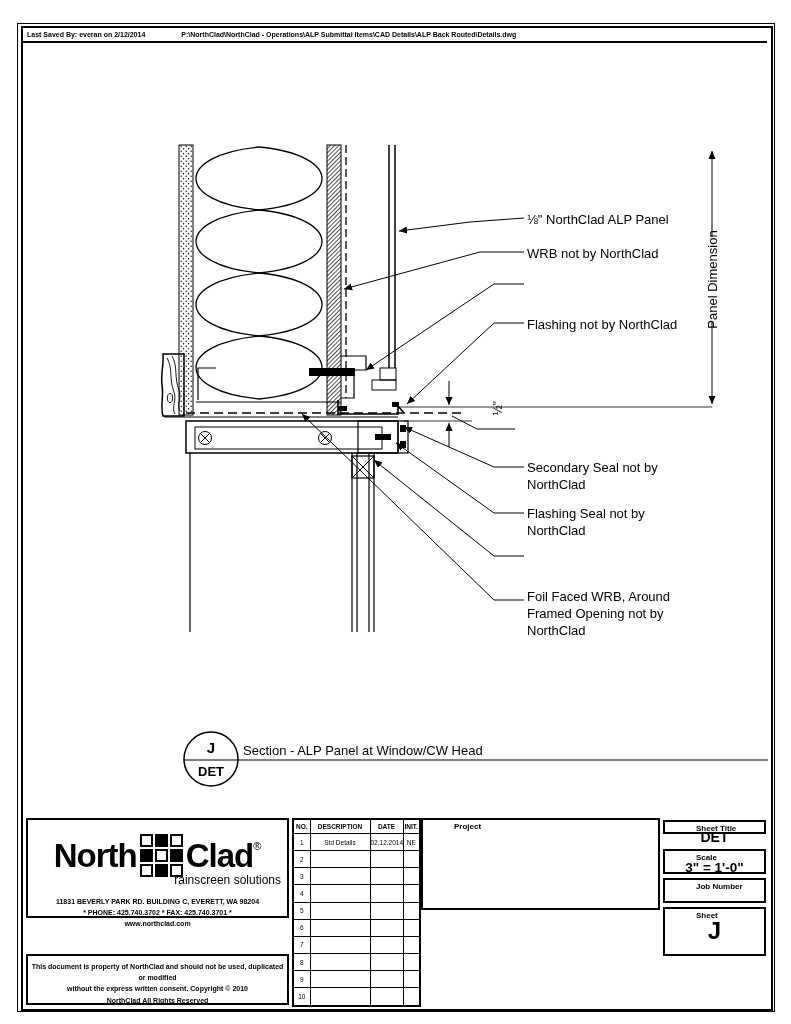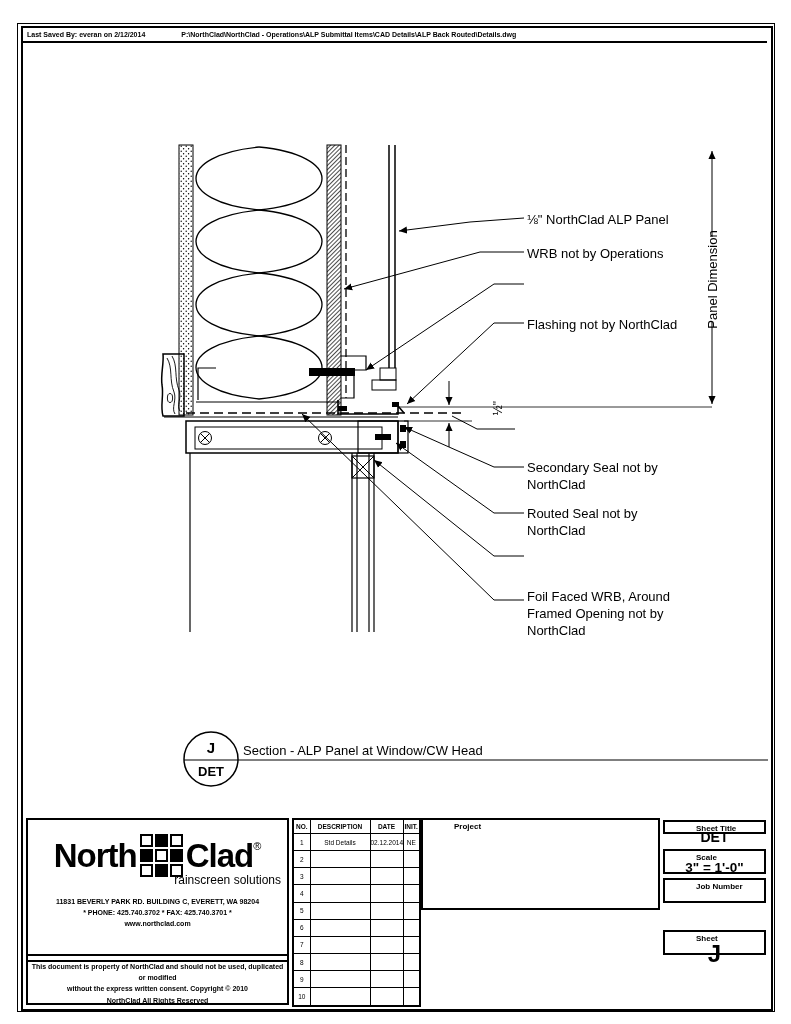--- a/index.html
+++ b/index.html
@@ -18,21 +18,21 @@
   .callout{left:527px;width:185px;font-size:13px;line-height:1.32;white-space:pre-line;}
   .vtext{transform:rotate(-90deg);transform-origin:center;text-align:center;font-size:13px;}
   .half-dim{left:480px;top:401px;width:36px;font-size:12px;}
   .panel-dim{left:632px;top:272px;width:160px;}
   .section-title{left:243px;top:743px;font-size:13px;}
   .marker-top{left:196px;top:739px;width:30px;text-align:center;font-weight:bold;font-size:15px;}
   .marker-bottom{left:191px;top:764px;width:40px;text-align:center;font-weight:bold;font-size:13px;}
 
   
   .tb-box{border:2px solid #000;box-sizing:border-box;}
-  .logo-box{left:26px;top:818px;width:263px;height:144px;}
+  .logo-box{left:26px;top:818px;width:263px;height:100px;}
   .logo-row{display:flex;align-items:center;justify-content:center;margin-top:14px;}
   .logo-word{font-size:33px;font-weight:bold;letter-spacing:-1px;}
   .logo-grid{display:grid;grid-template-columns:repeat(3,13px);grid-template-rows:repeat(3,13px);gap:2px;margin:0 3px;}
   .sq{width:13px;height:13px;box-sizing:border-box;}
   .sq.f{background:#000;}
   .sq.o{border:2px solid #000;background:#fff;}
   .reg{font-size:11px;vertical-align:top;position:relative;top:-10px;}
   .tagline{text-align:right;padding-right:6px;font-size:12px;margin-top:-4px;}
   .addr{text-align:center;font-size:7px;font-weight:bold;line-height:1.6;margin-top:9px;}
   .disclaimer-box{left:26px;top:954px;width:263px;height:51px;font-size:7px;font-weight:bold;
@@ -42,21 +42,21 @@
   table.rev th,table.rev td{border:1px solid #000;font-size:6.5px;text-align:center;padding:0;overflow:hidden;}
   table.rev th{height:13px;}
   .project-box{left:421px;top:818px;width:239px;height:92px;}
   .small-label{font-size:8px;font-weight:bold;margin:2px 0 0 3px;padding-left:28px;}
   .project-name{text-align:center;font-size:14.5px;margin-top:18px;}
   .rc{left:663px;width:103px;}
   .rc-value{text-align:center;font-weight:bold;}
   .sheet-title-box{top:820px;height:14px;}
   .scale-box{top:849px;height:25px;}
   .job-box{top:878px;height:25px;}
-  .sheet-box{top:930px;height:25px;}
+  .sheet-box{top:907px;height:49px;}
   .approved-box{top:952px;height:55px;}
   .v-dt{font-size:14px;margin-top:-4px;}
   .v-scale{font-size:13.5px;margin-top:-2px;}
   .v-sheet{font-size:24px;margin-top:-3px;}
   .approved-label{text-align:center;font-size:9px;font-weight:bold;margin-top:2px;}
 </style>
 </head>
 <body>
 
 <div class="page">
@@ -186,25 +186,25 @@
       <line x1="712" y1="322" x2="712" y2="404" marker-end="url(#arr)"></line>
     </g>
 
     <g stroke="#000" fill="none">
       <circle cx="211" cy="759" r="27" stroke-width="1.5"></circle>
       <line x1="184" y1="760" x2="768" y2="760" stroke-width="1.2"></line>
     </g>
   </svg>
 
   <div class="abs callout" style="top:211px">⅛" NorthClad ALP Panel</div>
-  <div class="abs callout" style="top:245px">WRB not by Operations</div>
+  <div class="abs callout" style="top:245px">WRB not by NorthClad</div>
   <div class="abs callout" style="top:316px">Flashing not by NorthClad</div>
   <div class="abs callout" style="top:459px">Secondary Seal not by
 NorthClad</div>
-  <div class="abs callout" style="top:505px">Routed Seal not by
+  <div class="abs callout" style="top:505px">Flashing Seal not by
 NorthClad</div>
   <div class="abs callout" style="top:588px">Foil Faced WRB, Around
 Framed Opening not by
 NorthClad</div>
 
   <div class="abs vtext half-dim">½"</div>
   <div class="abs vtext panel-dim">Panel Dimension</div>
 
   <div class="abs marker-top">J</div>
   <div class="abs marker-bottom">DET</div>

